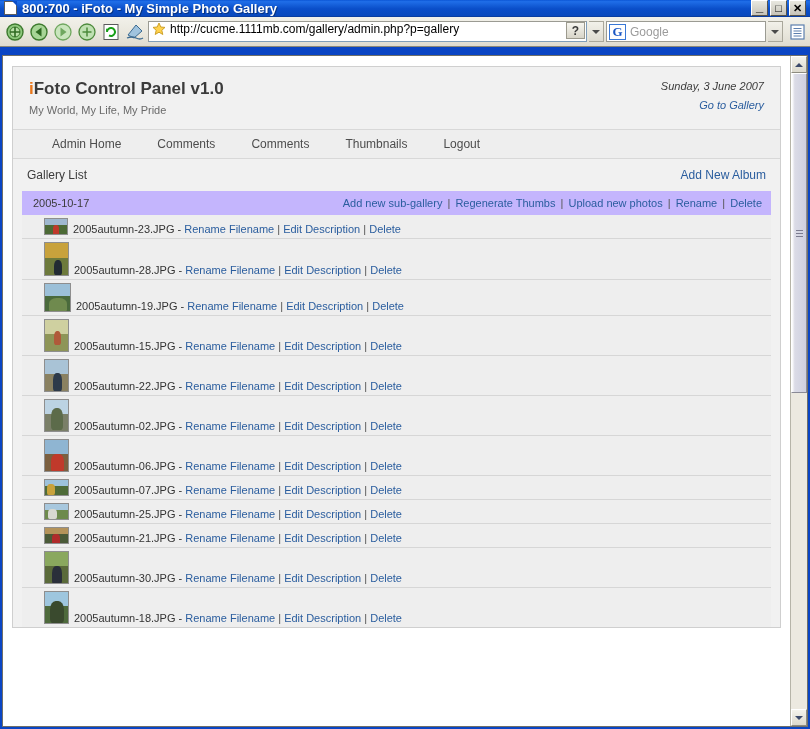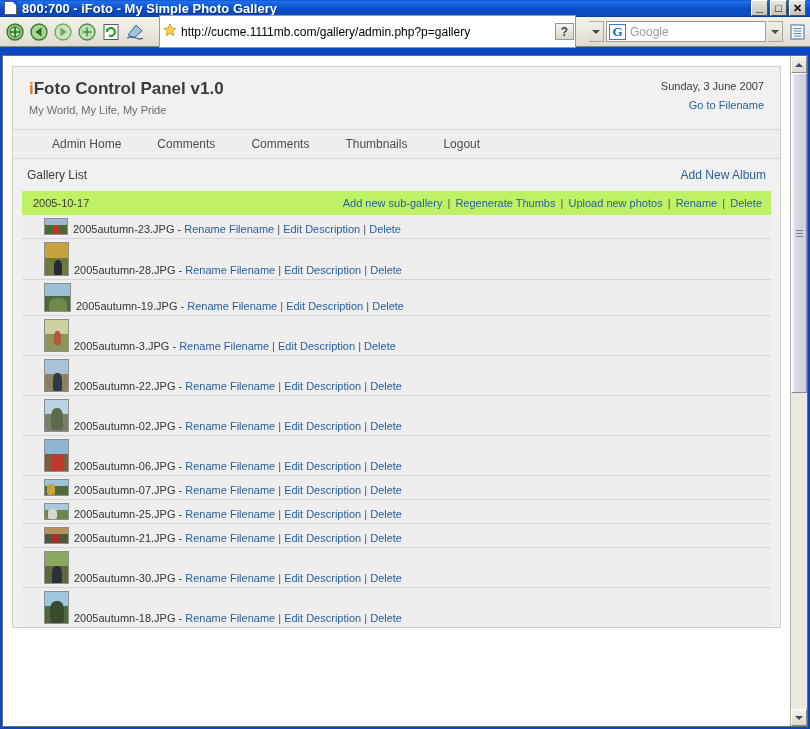--- a/index.html
+++ b/index.html
@@ -81,27 +81,27 @@
   .navbtn {
     width: 22px; height: 22px;
     display: flex; align-items: center; justify-content: center;
     cursor: pointer;
     flex: 0 0 auto;
   }
   .navbtn svg { display: block; }
 
   #url-wrap {
     flex: 1 1 auto;
-    height: 33px;
+    height: 21px;
     background: #ffffff;
     border: 1px solid #7f9db9;
     border-top-color: #9b9b93;
     border-left-color: #9b9b93;
-    display: flex; align-items: center;
-    margin: 0 11px;
+    display: flex; 
+    margin: 0 0;
     min-width: 0;
   }
   #star-icon { margin: 0 4px 0 3px; flex: 0 0 auto; }
   #url-text {
     font-size: 12px; color: #000;
     white-space: nowrap; overflow: hidden;
     flex: 1 1 auto;
   }
   #url-help {
     width: 19px; height: 17px;
@@ -225,21 +225,21 @@
     padding: 13px 16px 13px 16px;
     background: #f1f1f1;
   }
   #brand-title {
     font-size: 17px; font-weight: bold; color: #3b3b3b;
     line-height: 1.1;
     margin: 0 16px 5px 0;
   }
   #brand-title .i { color: #e8761b; }
   #brand-sub { font-size: 11px; color: #6a6a6a; }
-  #header-right { text-align: right; }
+  #header-right { text-align: right; font-style: italic; }
   #header-date { font-size: 11px; color: #3b3b3b; margin-bottom: 3px; }
   #goto-gallery { font-size: 11px; color: #2a5d9e; text-decoration: none; cursor: pointer; }
 
   
   #navbar {
     border-top: 1px solid #d8d8d8;
     border-bottom: 1px solid #d8d8d8;
     background: #eeeeee;
     padding: 0 16px;
     height: 30px;
@@ -260,21 +260,21 @@
     display: flex; justify-content: space-between; align-items: center;
     padding: 9px 14px 9px 14px;
     background: #f1f1f1;
   }
   #list-title { font-size: 12px; color: #3b3b3b; }
   #add-album { font-size: 12px; color: #2a5d9e; text-decoration: none; cursor: pointer; }
 
   
   #album-bar {
     margin: 0 9px;
-    background: #bef264;
+    background: #c4b5fd;
     display: flex; justify-content: space-between; align-items: center;
     padding: 6px 9px 6px 11px;
   }
   #album-name { font-size: 11px; color: #3b3b3b; }
   #album-actions { font-size: 11px; color: #555; }
   #album-actions a { color: #2a5d9e; text-decoration: none; cursor: pointer; }
   #album-actions span.sep { color: #555; padding: 0 2px; }
 
   
   #photo-list { margin: 0 9px; background: #eeeeee; }
@@ -405,21 +405,21 @@
       <div id="content">
         <div id="panel">
 
           <div id="app-header">
             <div>
               <div id="brand-title"><span class="i">i</span><span>Foto Control Panel v1.0</span></div>
               <div id="brand-sub">My World, My Life, My Pride</div>
             </div>
             <div id="header-right">
               <div id="header-date">Sunday, 3 June 2007</div>
-              <a id="goto-gallery">Go to Filename</a>
+              <a id="goto-gallery">Go to Gallery</a>
             </div>
           </div>
 
           <div id="navbar">
               <a class="nav-item">Admin Home</a>
               <a class="nav-item">Comments</a>
               <a class="nav-item">Comments</a>
               <a class="nav-item">Thumbnails</a>
               <a class="nav-item">Logout</a>
             </div>
@@ -458,21 +458,21 @@
                   <div class="subj" style="background: rgb(111, 138, 78); left: 4px; top: 14px; width: 18px; height: 14px;"></div>
                 </div>
                 <span class="row-text"><span class="fname">2005autumn-19.JPG</span><span class="dash"> - </span><a>Rename Filename</a><span class="sep"> | </span><a>Edit Description</a><span class="sep"> | </span><a>Delete</a></span>
               </div>
               <div class="photo-row">
                 <div class="thumb" style="width: 25px; height: 33px;">
                   <div class="sky" style="background: rgb(207, 208, 160); height: 18px;"></div>
                   <div class="ground" style="background: rgb(142, 149, 87); height: 17px;"></div>
                   <div class="subj" style="background: rgb(176, 90, 58); left: 9px; top: 11px; width: 7px; height: 14px;"></div>
                 </div>
-                <span class="row-text"><span class="fname">2005autumn-3.JPG</span><span class="dash"> - </span><a>Rename Filename</a><span class="sep"> | </span><a>Edit Description</a><span class="sep"> | </span><a>Delete</a></span>
+                <span class="row-text"><span class="fname">2005autumn-15.JPG</span><span class="dash"> - </span><a>Rename Filename</a><span class="sep"> | </span><a>Edit Description</a><span class="sep"> | </span><a>Delete</a></span>
               </div>
               <div class="photo-row">
                 <div class="thumb" style="width: 25px; height: 33px;">
                   <div class="sky" style="background: rgb(169, 195, 214); height: 18px;"></div>
                   <div class="ground" style="background: rgb(138, 129, 97); height: 17px;"></div>
                   <div class="subj" style="background: rgb(45, 58, 74); left: 8px; top: 13px; width: 9px; height: 18px;"></div>
                 </div>
                 <span class="row-text"><span class="fname">2005autumn-22.JPG</span><span class="dash"> - </span><a>Rename Filename</a><span class="sep"> | </span><a>Edit Description</a><span class="sep"> | </span><a>Delete</a></span>
               </div>
               <div class="photo-row">

